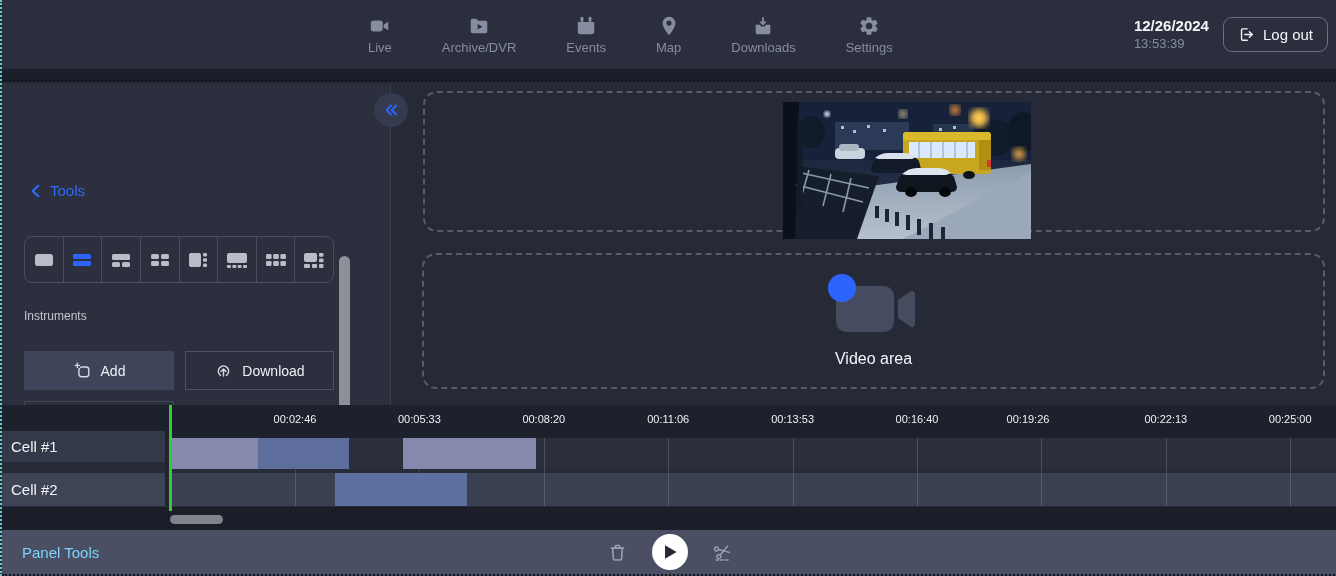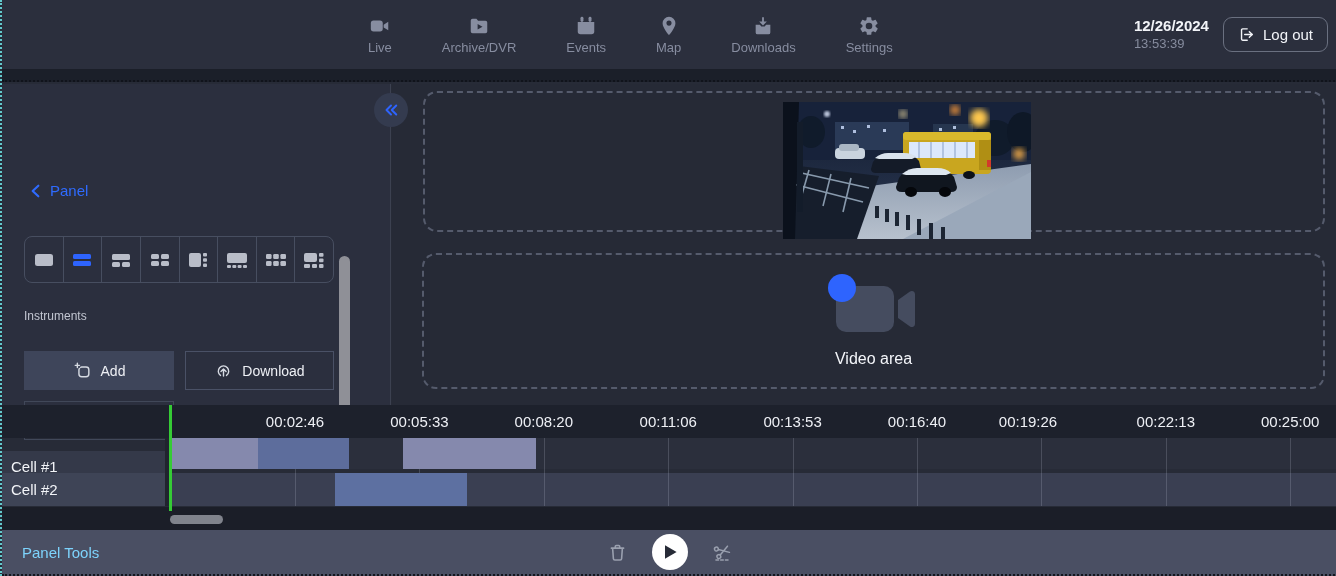--- a/index.html
+++ b/index.html
@@ -58,24 +58,24 @@
   .zone-1 { left:31px; top:7px; width:902px; height:141px; }
   .zone-2 { left:30px; top:169px; width:903px; height:136px; }
   .video-thumb { position:absolute; left:358px; top:9px; width:248px; height:137px; overflow:hidden; cursor:pointer; }
   .video-area-ph { position:absolute; left:0; top:0; width:100%; height:100%;
     display:flex; flex-direction:column; align-items:center; justify-content:center; gap:10px; }
   .va-label { color:#f4f6fa; font-size:16px; }
 
   
   .timeline { position:absolute; left:0; top:405px; width:1336px; height:102px; }
   .tl-header { position:absolute; left:0; top:0; width:1336px; height:33px; background:#1d212c; }
-  .tick { position:absolute; top:8px; transform:translateX(-50%); color:#eef0f5; font-size:15px; white-space:nowrap; }
+  .tick { position:absolute; top:8px; transform:translateX(-50%); color:#eef0f5; font-size:11px; white-space:nowrap; }
   .tl-labels { position:absolute; left:0; top:0; width:163px; }
   .tl-label { position:absolute; left:0; width:163px; color:#f2f4f8; font-size:15px; display:flex; align-items:center; padding-left:9px; cursor:pointer; }
-  .tl-label-1 { top:46px; height:31px; background:#343949; }
+  .tl-label-1 { top:26px; height:31px; background:#343949; }
   .tl-label-2 { top:68px; height:33px; background:#3e4456; }
   .track { position:absolute; left:163px; width:1173px; }
   .track-1 { top:33px; height:31px; background:#2b2f3c; }
   .track-2 { top:68px; height:33px; background:#3a3f52; }
   .gutter { position:absolute; left:163px; top:33px; width:6px; height:68px; background:#20242e; }
   .gridline { position:absolute; top:33px; height:68px; width:1px; background:rgba(215,222,238,0.18); }
   .segment { position:absolute; cursor:pointer; }
   .playhead { position:absolute; left:167px; top:0; width:3px; height:106px; background:#35cb35; cursor:ew-resize; z-index:4; }
 
   
@@ -161,21 +161,21 @@
       </button>
     </div>
   </div>
   <div class="nav-understrip"></div>
 
   <div class="sidebar">
     <div class="back-link">
       <svg viewBox="0 0 24 24" fill="none" stroke="#2f6bfe" stroke-width="3.2" stroke-linecap="round" stroke-linejoin="round">
         <polyline points="15.5 4 7 12 15.5 20"></polyline>
       </svg>
-      <span>Panel</span>
+      <span>Tools</span>
     </div>
 
     <div class="layout-bar">
       <div class="layout-tile">
         <svg viewBox="0 0 28 28">
             <rect class="tile-shape" x="5" y="8" width="18" height="12" rx="2.5"></rect>
           </svg>
       </div>
       <div class="layout-tile selected">
         <svg viewBox="0 0 28 28">

